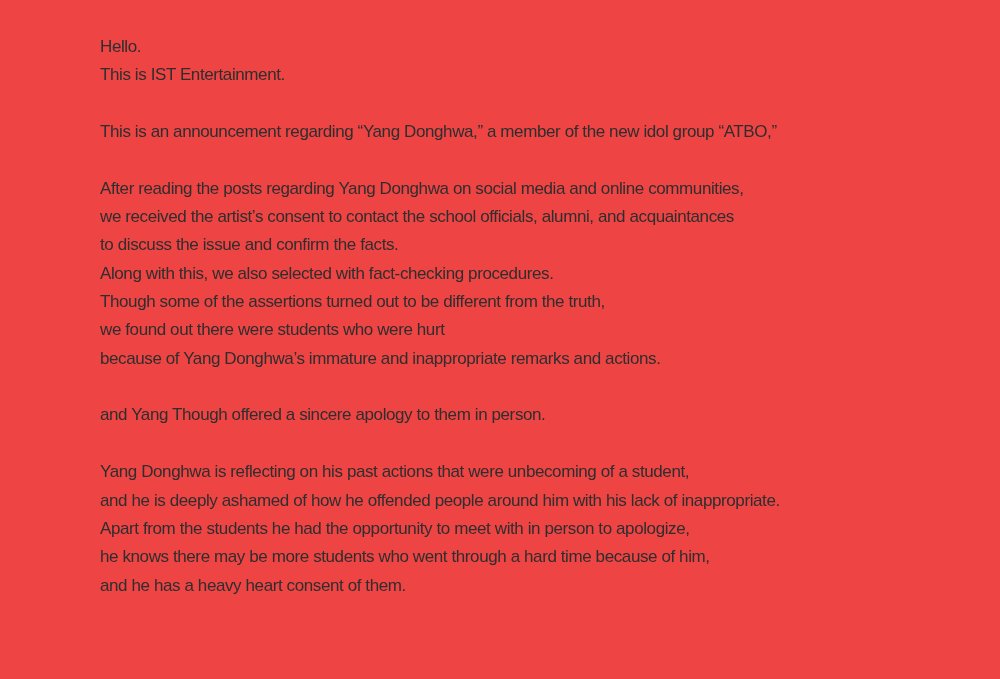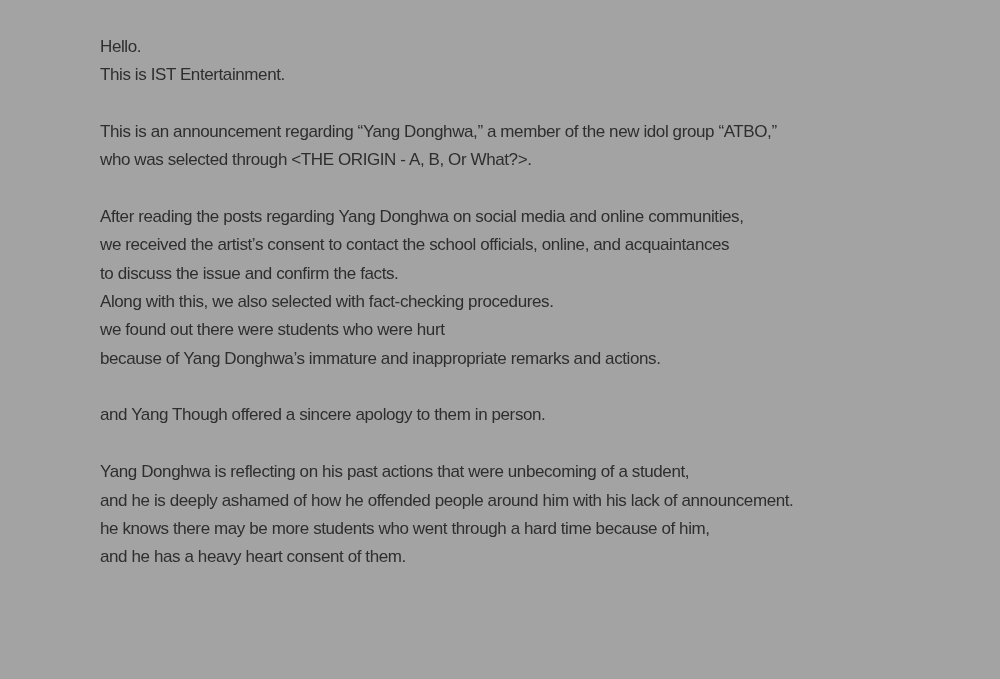--- a/index.html
+++ b/index.html
@@ -10,21 +10,21 @@
   body {
     width: 1000px;
     height: 679px;
     overflow: hidden;
     font-family: "Liberation Sans", sans-serif;
   }
   .page {
     box-sizing: border-box;
     width: 1000px;
     height: 679px;
-    background: #a3a3a3;
+    background: #ef4444;
     padding: 33px 80px 0 100px;
   }
   .paragraph {
     margin: 0 0 28.35px 0;
     padding: 0;
   }
   .paragraph:last-child {
     margin-bottom: 7px;
   }
   .line {
@@ -41,36 +41,37 @@
 
 <div class="page">
 
   <div class="paragraph">
     <div class="line">Hello.</div>
     <div class="line">This is IST Entertainment.</div>
   </div>
 
   <div class="paragraph">
     <div class="line">This is an announcement regarding “Yang Donghwa,” a member of the new idol group “ATBO,”</div>
-    <div class="line">who was selected through &lt;THE ORIGIN - A, B, Or What?&gt;.</div>
   </div>
 
   <div class="paragraph">
     <div class="line">After reading the posts regarding Yang Donghwa on social media and online communities,</div>
-    <div class="line">we received the artist’s consent to contact the school officials, online, and acquaintances</div>
+    <div class="line">we received the artist’s consent to contact the school officials, alumni, and acquaintances</div>
     <div class="line">to discuss the issue and confirm the facts.</div>
     <div class="line">Along with this, we also selected with fact-checking procedures.</div>
+    <div class="line">Though some of the assertions turned out to be different from the truth,</div>
     <div class="line">we found out there were students who were hurt</div>
     <div class="line">because of Yang Donghwa’s immature and inappropriate remarks and actions.</div>
   </div>
 
   <div class="paragraph">
     <div class="line">and Yang Though offered a sincere apology to them in person.</div>
   </div>
 
   <div class="paragraph">
     <div class="line">Yang Donghwa is reflecting on his past actions that were unbecoming of a student,</div>
-    <div class="line">and he is deeply ashamed of how he offended people around him with his lack of announcement.</div>
+    <div class="line">and he is deeply ashamed of how he offended people around him with his lack of inappropriate.</div>
+    <div class="line">Apart from the students he had the opportunity to meet with in person to apologize,</div>
     <div class="line">he knows there may be more students who went through a hard time because of him,</div>
     <div class="line">and he has a heavy heart consent of them.</div>
   </div>
 
 </div>
 
 </body></html>

